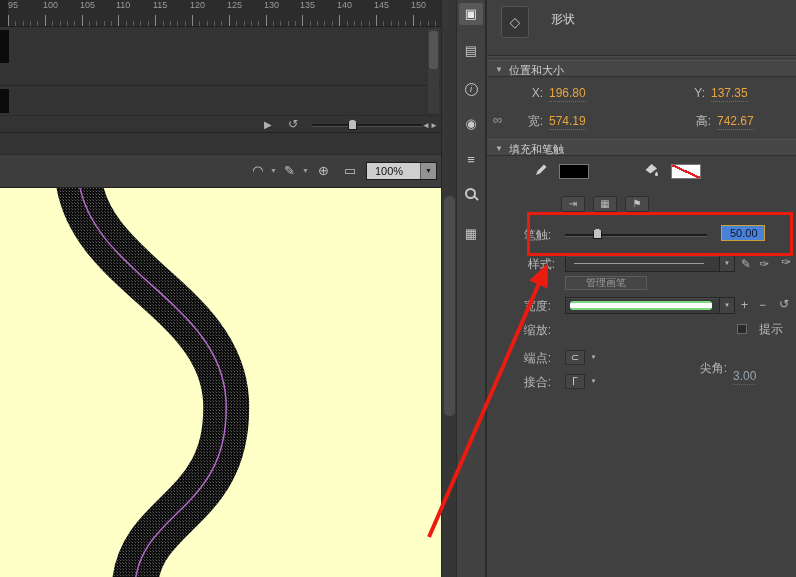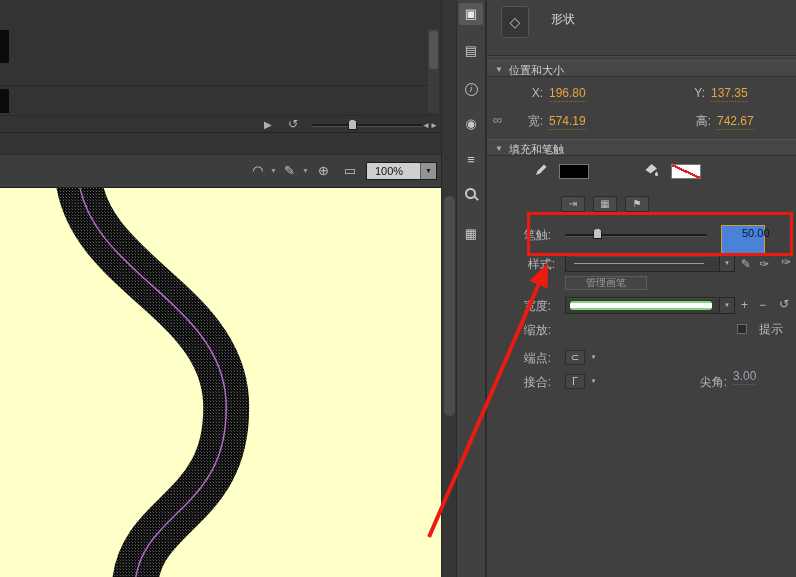--- a/index.html
+++ b/index.html
@@ -62,21 +62,21 @@
   .val { position:absolute; color:#E8A43E; font-size:12px; line-height:16px; border-bottom:1px dotted #8f6a2b; cursor:pointer; }
   .val.dim { color:#9aa4ae; border-bottom-color:#5e666d; cursor:default; }
   .chain { position:absolute; left:6px; top:112px; color:#9a9a9a; font-size:13px; cursor:pointer; }
   .micon { position:absolute; width:16px; height:16px; }
   .swatch { position:absolute; width:30px; height:15px; border:1px solid #787878; cursor:pointer; }
   .sw-stroke { background:#000; }
   .sw-fill { background:#fff; background-image:linear-gradient(to top right,transparent 45%,#e02020 45%,#e02020 55%,transparent 55%); }
   .ibtn { position:absolute; width:24px; height:16px; background:#4a4a4a; border:1px solid #2d2d2d; border-radius:2px; color:#c2c2c2; font-size:10px; text-align:center; line-height:14px; cursor:pointer; }
   .track { position:absolute; height:2px; background:#1c1c1c; box-shadow:0 1px 0 #565656; }
   .sl-thumb { position:absolute; width:9px; height:11px; background:#c4c4c4; border:1px solid #1a1a1a; clip-path:polygon(50% 0,100% 30%,100% 100%,0 100%,0 30%); cursor:pointer; }
-  .num-box { position:absolute; height:30px; background:#4a82d8; border:1px solid #c9a03c; color:#0a1530; font-size:11px; line-height:14px; padding-left:20px; cursor:text; }
+  .num-box { position:absolute; height:16px; background:#4a82d8; border:1px solid #c9a03c; color:#0a1530; font-size:11px; line-height:14px; padding-left:8px; cursor:text; }
   .dd { position:absolute; height:17px; background:#3a3a3a; border:1px solid #252525; box-shadow:inset 0 1px 0 #4a4a4a; cursor:pointer; }
   .dd .ar { position:absolute; right:0; top:0; width:15px; height:15px; background:#424242; border-left:1px solid #252525; color:#b5b5b5; font-size:6px; text-align:center; line-height:15px; }
   .dd .txt { position:absolute; left:6px; top:1px; font-size:11px; color:#c4c4c4; line-height:14px; }
   .dd .line-prev { position:absolute; left:8px; top:7px; width:130px; height:1px; background:#9a9a9a; }
   .dd .width-prev { position:absolute; left:4px; top:3px; width:142px; height:9px; border-radius:3px;
     background:linear-gradient(to bottom,#7fd87f 0 18%,#ffffff 18% 82%,#7fd87f 82%); }
   .sm-ic { position:absolute; color:#b5b5b5; font-size:12px; line-height:16px; cursor:pointer; }
   .mini-btn { position:absolute; width:20px; height:15px; background:#454545; border:1px solid #2d2d2d; color:#cfcfcf; font-size:10px; text-align:center; line-height:13px; cursor:pointer; }
   .mini-ar { position:absolute; width:13px; height:15px; color:#b5b5b5; font-size:6px; text-align:center; line-height:15px; cursor:pointer; }
   .mng { position:absolute; left:78px; top:276px; width:82px; height:14px; background:#454545; border:1px solid #5c5c5c; color:#9d9d9d; font-size:10px; text-align:center; line-height:12px; cursor:pointer; }
@@ -85,20 +85,35 @@
   
   .red-box { position:absolute; left:527px; top:212px; width:266px; height:44px; border:3px solid #EC1B0F; pointer-events:none; z-index:40; }
   .anno { position:absolute; left:0; top:0; pointer-events:none; z-index:45; }
 </style>
 </head>
 <body>
 
 <div id="app">
 
   <div class="canvas-left">
+    <div class="ruler">
+      <span class="ruler-num" style="left:8px">95</span>
+      <span class="ruler-num" style="left:43px">100</span>
+      <span class="ruler-num" style="left:80px">105</span>
+      <span class="ruler-num" style="left:116px">110</span>
+      <span class="ruler-num" style="left:153px">115</span>
+      <span class="ruler-num" style="left:190px">120</span>
+      <span class="ruler-num" style="left:227px">125</span>
+      <span class="ruler-num" style="left:264px">130</span>
+      <span class="ruler-num" style="left:300px">135</span>
+      <span class="ruler-num" style="left:337px">140</span>
+      <span class="ruler-num" style="left:374px">145</span>
+      <span class="ruler-num" style="left:411px">150</span>
+      <div class="ruler-corner"></div>
+    </div>
     <div class="tl-block" style="left:0;top:30px;width:9px;height:33px"></div>
     <div class="tl-block" style="left:0;top:89px;width:9px;height:24px"></div>
     <div class="tl-hline"></div>
     <div class="tl-vscroll">
         <div class="thumb"></div>
       </div>
   </div>
 
   <div class="control-bar">
     <span class="cb-ic" style="left:264px;top:1px">▶</span>
@@ -215,21 +230,21 @@
     <div class="cbx" style="left:250px;top:324px"></div>
     <span class="lbl" style="left:266px;top:321px;width:30px;text-align:right">提示</span>
 
     <span class="lbl" style="left:8px;top:350px;width:56px">端点:</span>
     <div class="mini-btn" style="left:78px;top:350px">⊂</div>
     <div class="mini-ar" style="left:100px;top:350px">▼</div>
 
     <span class="lbl" style="left:8px;top:374px;width:56px">接合:</span>
     <div class="mini-btn" style="left:78px;top:374px">Γ</div>
     <div class="mini-ar" style="left:100px;top:374px">▼</div>
-    <span class="lbl" style="left:204px;top:374px;width:36px">尖角:</span>
+    <span class="lbl" style="left:204px;top:360px;width:36px">尖角:</span>
     <span class="val dim" style="left:246px;top:368px">3.00</span>
   </div>
 
   <div class="red-box"></div>
   <svg class="anno" width="796" height="577">
     <defs>
       <marker id="ah" markerWidth="6" markerHeight="5" refX="1" refY="2.5" orient="auto">
         <path d="M0,0 L6,2.5 L0,5 Z" fill="#EC1B0F"></path>
       </marker>
     </defs>

